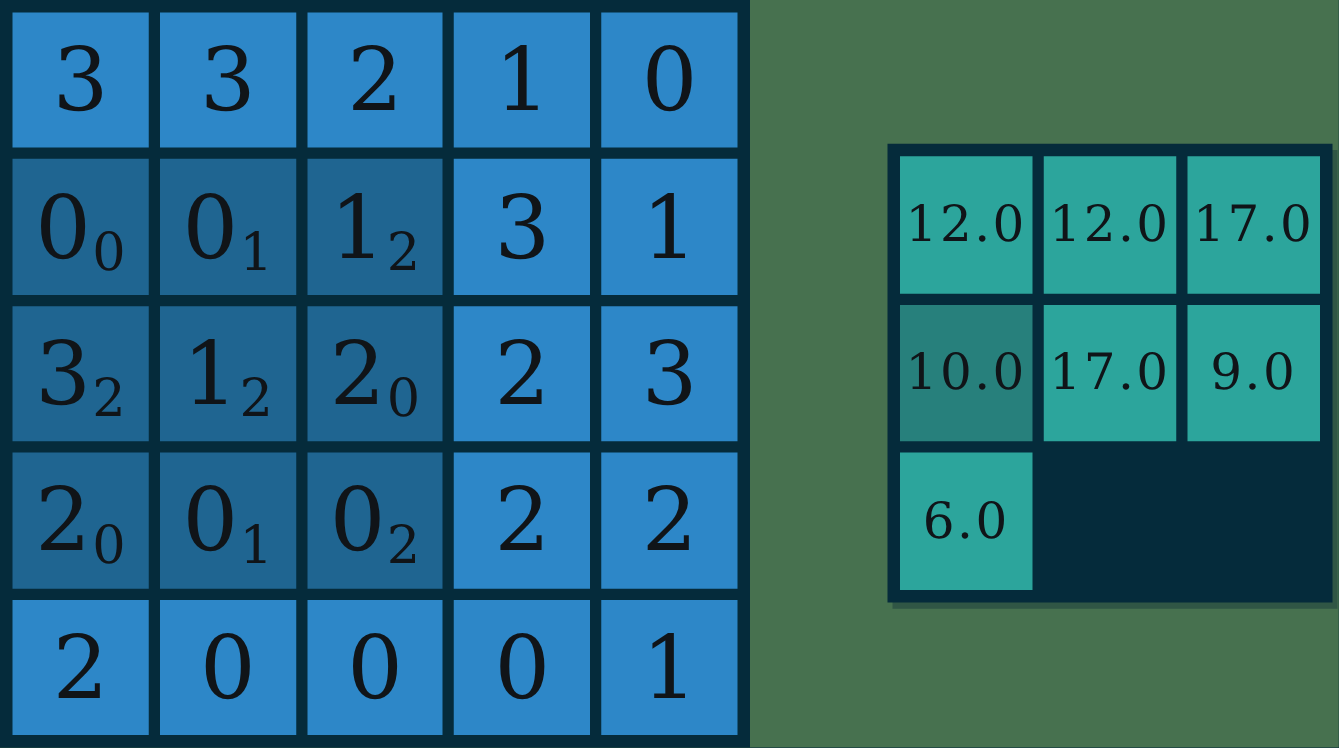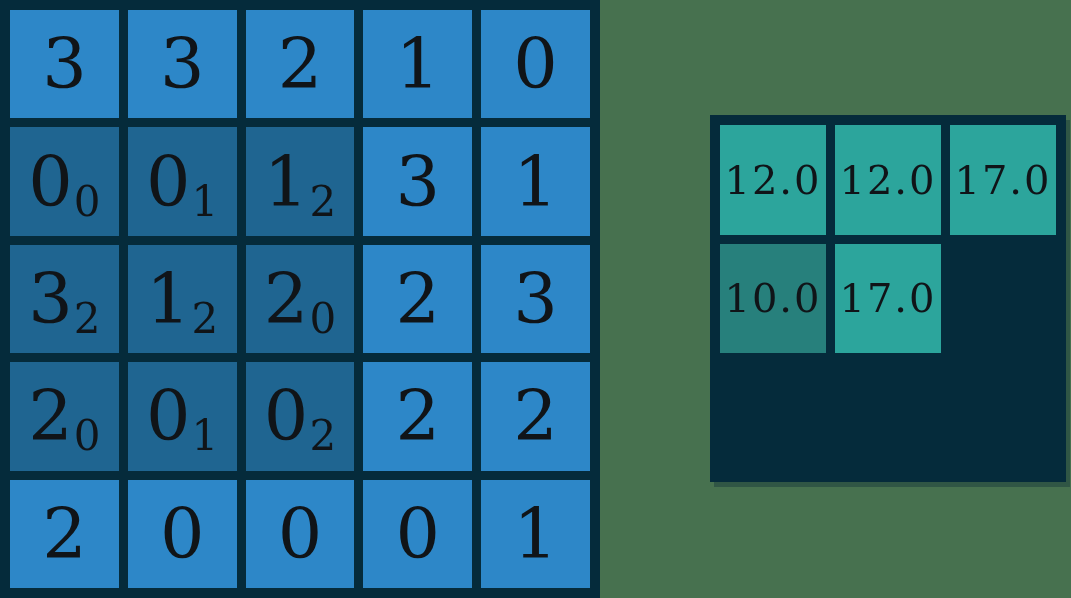--- a/index.html
+++ b/index.html
@@ -146,15 +146,21 @@
       </div>
     <div class="cell">
         <span class="num">17.0</span>
       </div>
     <div class="cell hl">
         <span class="num">10.0</span>
       </div>
     <div class="cell">
         <span class="num">17.0</span>
       </div>
+    <div class="cell">
+        <span class="num">9.0</span>
+      </div>
+    <div class="cell">
+        <span class="num">6.0</span>
+      </div>
   </div>
 
 </div>
 
 </body></html>

